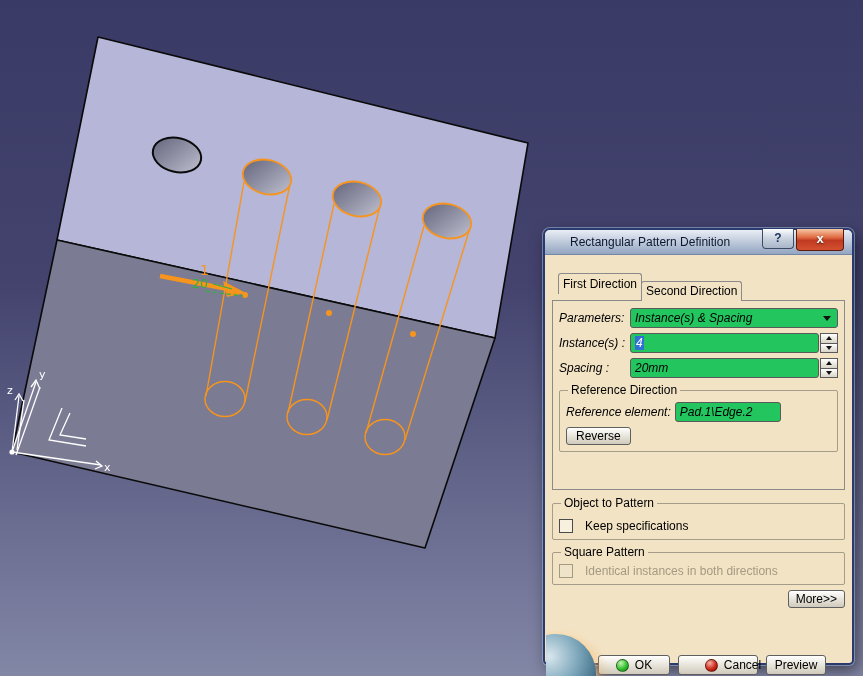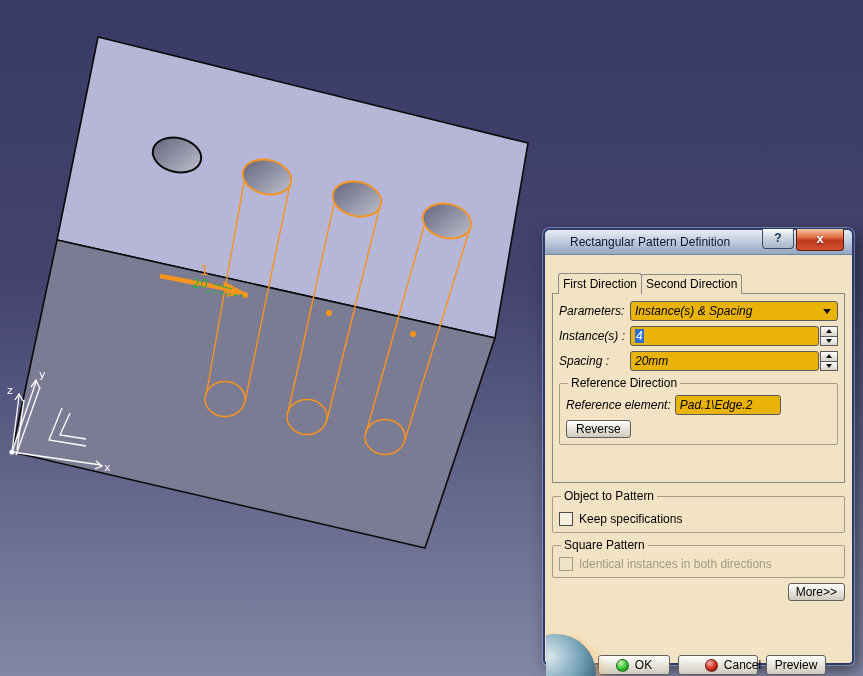--- a/index.html
+++ b/index.html
@@ -22,47 +22,47 @@
        text-align:center;line-height:18px;font-size:12px;cursor:default;}
   .closebtn{width:46px;height:21px;border:1px solid #5a1a10;border-top:none;border-radius:0 0 4px 4px;
        background:linear-gradient(#f6c7a5,#e06b42 40%,#c03a22 55%,#d4512f);color:#fff;font-weight:bold;
        text-align:center;line-height:19px;font-size:13px;text-shadow:0 1px 2px rgba(0,0,0,.6);cursor:default;}
   .content{position:relative;padding:0 7px;height:408px;}
 
   .tabs{display:flex;margin-top:18px;margin-left:6px;position:relative;z-index:2;}
   .tab{padding:0 4px;height:20px;line-height:20px;background:#f2e3c4;border:1px solid #8a8a8a;
        border-bottom:none;border-radius:3px 3px 0 0;margin-right:-1px;}
   .tab.active{background:#f2e3c4;}
-  .tab.inactive{height:19px;line-height:19px;margin-top:1px;}
+  .tab.inactive{height:19px;line-height:19px;margin-top:8px;}
   .pane{border:1px solid #8a8a8a;background:#f2e3c4;margin-top:-1px;padding:7px 6px 5px;position:relative;z-index:1;height:176px;}
 
   .row{display:flex;align-items:center;margin-bottom:5px;font-style:italic;}
   .lbl{width:71px;flex:none;}
-  .field{height:18px;line-height:18px;background:#eab308;border:1px solid #5a5a5a;border-radius:3px;
+  .field{height:18px;line-height:18px;background:#22c55e;border:1px solid #5a5a5a;border-radius:3px;
        padding:0 4px;flex:1;overflow:hidden;white-space:nowrap;}
   .field.disabled{background:#eae6da;color:#9b9b9b;border-color:#8f8b80;}
   .combo{position:relative;padding-right:18px;}
   .combo .arr{position:absolute;right:6px;top:7px;width:0;height:0;border-left:4px solid transparent;
        border-right:4px solid transparent;border-top:5px solid #111;}
   .sel{background:#2f6fd6;color:#fff;padding:0 1px;}
   .spin{width:18px;height:20px;flex:none;margin-left:1px;display:flex;flex-direction:column;}
   .spin div{flex:1;border:1px solid #5a5a5a;background:linear-gradient(#fff,#d9d4c6);
        display:flex;align-items:center;justify-content:center;}
   .spin div+div{margin-top:-1px;}
   .tri-up{width:0;height:0;border-left:3.5px solid transparent;border-right:3.5px solid transparent;border-bottom:4px solid #111;}
   .tri-dn{width:0;height:0;border-left:3.5px solid transparent;border-right:3.5px solid transparent;border-top:4px solid #111;}
   .spin.disabled div{background:#e8e4d8 linear-gradient(135deg,transparent 43%,#9a9a9a 43%,#9a9a9a 57%,transparent 57%);}
   .iconbtn{flex:none;margin-left:3px;display:flex;align-items:center;justify-content:center;cursor:default;}
   .lockbtn{width:27px;height:24px;background:transparent;border:none;}
   .swirlbtn{width:24px;height:22px;border:1px solid #666;border-radius:3px;background:linear-gradient(#fff,#d9d4c6);}
 
   fieldset{border:1px solid #a59d89;border-radius:2px;margin:0;padding:3px 6px 6px;}
   legend{font-size:12px;padding:0 3px;margin-left:2px;}
   .grp{margin-top:6px;}
-  .cbrow{display:flex;align-items:center;gap:6px;margin-top:6px;}
+  .cbrow{display:flex;align-items:center;gap:12px;margin-top:6px;}
   .cb{width:12px;height:12px;background:#f7f0de;border:1px solid #4a4a4a;flex:none;}
   .cb.disabled{border-color:#a39a82;background:#efe4c9;}
   .disabledtext{color:#a39a82;}
 
   .btn{background:linear-gradient(#ffffff,#eae7de 45%,#cfcabb);border:1px solid #5f5f5f;border-radius:3px;
        height:20px;box-sizing:border-box;display:inline-flex;align-items:center;justify-content:center;
        gap:6px;font-size:12px;padding:0 10px;box-shadow:inset 0 1px 0 rgba(255,255,255,.7);cursor:default;}
   .morewrap{display:flex;justify-content:flex-end;margin-top:5px;}
   .morebtn{height:18px;padding:0 7px;}
   .btnrow{position:absolute;right:26px;bottom:6px;display:flex;gap:8px;}

